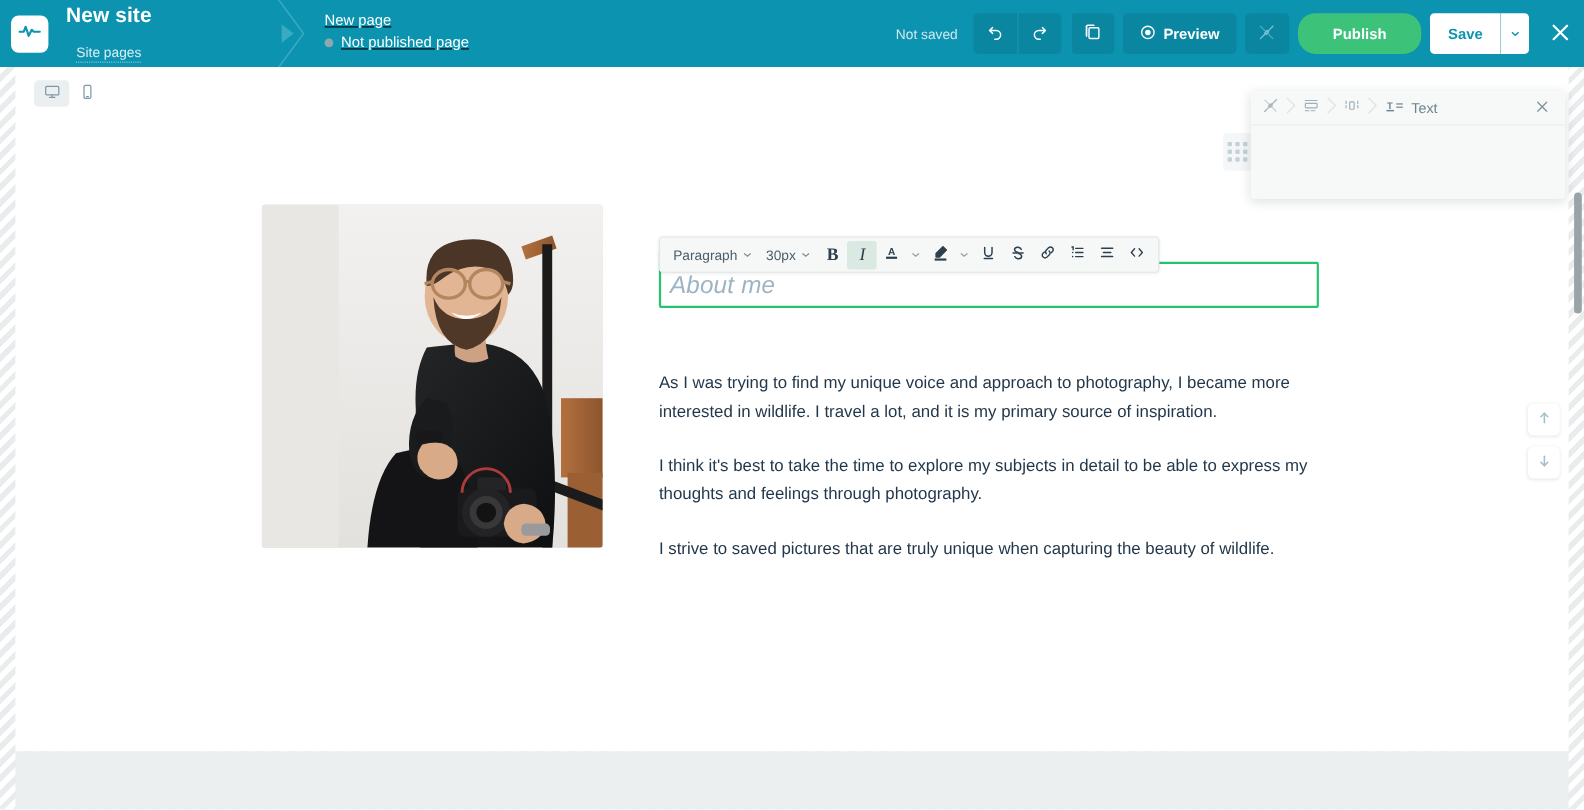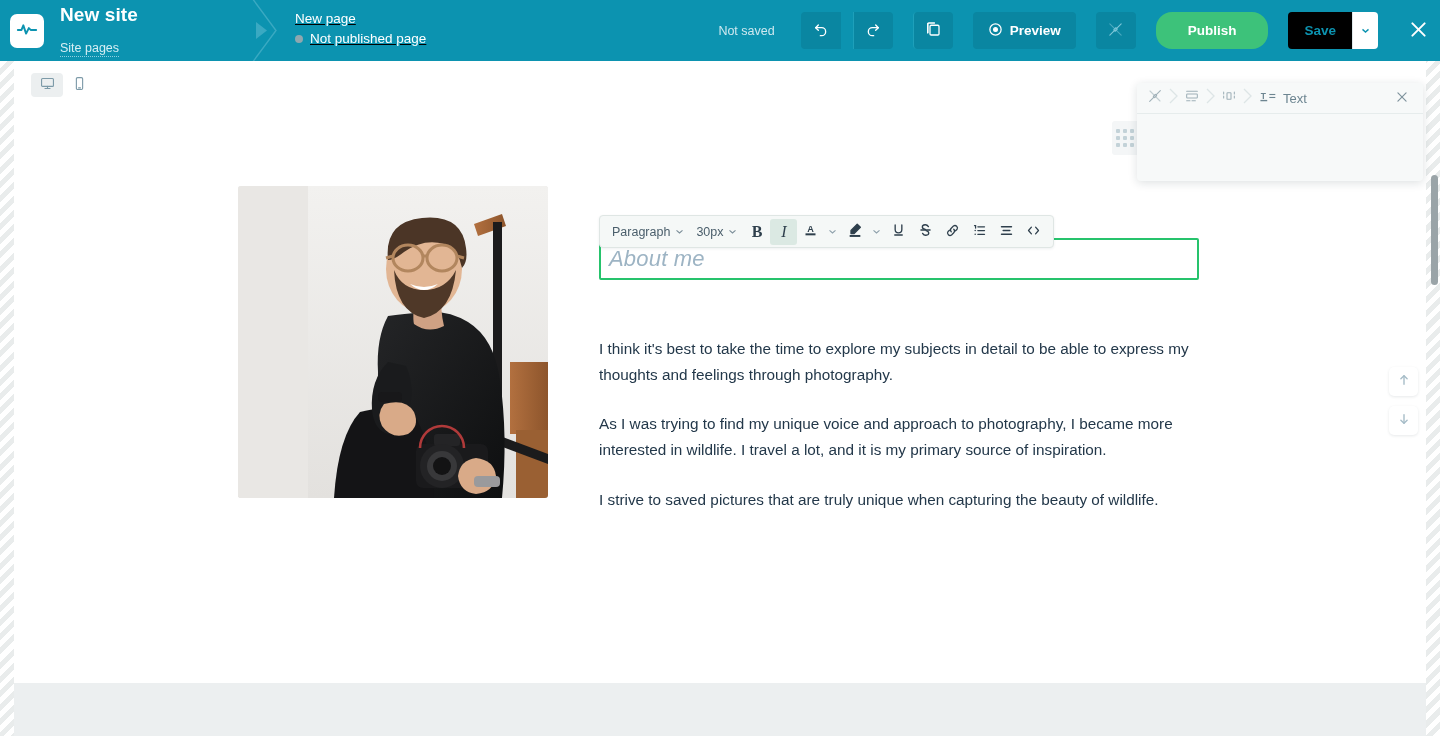--- a/index.html
+++ b/index.html
@@ -18,39 +18,39 @@
   
   .topbar {
     position: absolute; left:0; top:0; width:1440px; height:61px;
     background:#0c93b0; display:flex; align-items:center;
   }
   .logo-box {
     width:34px; height:34px; margin-left:10px; background:#ffffff;
     border-radius:7px; display:flex; align-items:center; justify-content:center;
     flex:0 0 auto;
   }
-  .site-block { margin-left:16px; line-height:1.12; flex:0 0 auto; }
+  .site-block { margin-left:16px; line-height:1.12; flex:0 0 auto;text-align:center; }
   .site-title { color:#ffffff; font-size:19px; font-weight:700; letter-spacing:.1px; }
   .site-sub {
     color:#d7eef4; font-size:12.5px; margin-top:16px;
     border-bottom:1px dotted #8fd0e0; display:inline-block; padding-bottom:1px;
     cursor:pointer;
   }
   .crumb-sep {
     position:absolute; left:250px; top:0; height:61px; width:52px;
     pointer-events:none;
   }
   .page-block { position:absolute; left:295px; top:11px; line-height:1.25;text-decoration:underline; }
   .page-title { color:#ffffff; font-size:13.5px; }
   .page-status { color:#ffffff; font-size:13.5px; margin-top:3px; display:flex; align-items:center; gap:7px;}
   .status-dot { width:8px; height:8px; border-radius:50%; background:#8fa7af; display:inline-block; }
 
   .topbar-right {
     position:absolute; right:0; top:0; height:61px; display:flex;
-    align-items:center; gap:12px;
+    align-items:center; gap:0;
   }
   .not-saved { color:#cfe9f0; font-size:12.5px; margin-right:14px; }
   .tbtn {
     width:40px; height:37px; display:flex; align-items:center; justify-content:center;
     background:#0a86a1; border:none; cursor:pointer; color:#ffffff;
   }
   .tbtn.first { border-radius:4px 0 0 4px; }
   .tbtn.last  { border-radius:0 4px 4px 0; }
   .tbtn.solo  { border-radius:4px; margin-left:8px; }
   .tbtn + .tbtn { border-left:1px solid #1ea0ba; }
@@ -60,21 +60,21 @@
     display:flex; align-items:center; gap:7px; cursor:pointer;
     font-family:"Liberation Sans", sans-serif;
   }
   .btn-publish {
     height:37px; background:#3dc27a; border:none; border-radius:16px; color:#fff;
     font-size:13.5px; font-weight:700; padding:0 32px; margin-left:8px; cursor:pointer;
     font-family:"Liberation Sans", sans-serif;
   }
   .save-group { display:flex; margin-left:8px; }
   .btn-save {
-    height:37px; background:#000000; border:none; border-radius:4px 0 0 4px;
+    height:37px; background:#ffffff; border:none; border-radius:4px 0 0 4px;
     color:#0c93b0; font-size:13.5px; font-weight:700; padding:0 16px; cursor:pointer;
     font-family:"Liberation Sans", sans-serif;
   }
   .btn-save-caret {
     height:37px; width:26px; background:#ffffff; border:none; border-left:1px solid #dfe8ea;
     border-radius:0 4px 4px 0; color:#0c93b0; cursor:pointer;
     display:flex; align-items:center; justify-content:center;
   }
   .btn-close {
     width:44px; height:61px; display:flex; align-items:center; justify-content:center;
@@ -432,22 +432,22 @@
         <div class="sel-box">
           <div class="sel-tab">
             <i></i>
             <i></i>
           </div>
           <span class="sel-text">About me</span>
         </div>
 
 
         <div class="body-copy">
+          <p>As I was trying to find my unique voice and approach to photography, I became more interested in wildlife. I travel a lot, and it is my primary source of inspiration.</p>
           <p>I think it's best to take the time to explore my subjects in detail to be able to express my thoughts and feelings through photography.</p>
-          <p>As I was trying to find my unique voice and approach to photography, I became more interested in wildlife. I travel a lot, and it is my primary source of inspiration.</p>
           <p>I strive to saved pictures that are truly unique when capturing the beauty of wildlife.</p>
         </div>
       </div>
 
       <div class="rt-toolbar">
         <div class="rt-sel">
           <span>Paragraph</span>
           <span>
             <svg width="9" height="9" viewBox="0 0 12 12" fill="none" stroke="#7b8e99" stroke-width="1.5">
               <path d="M2 4.5 L6 8 L10 4.5"></path>

